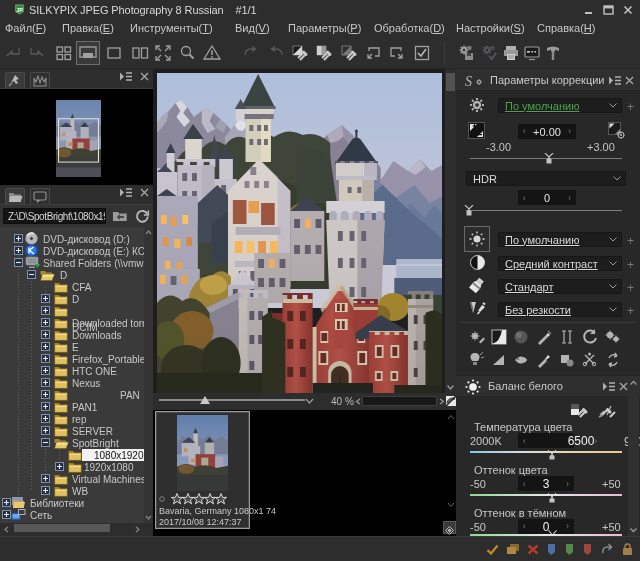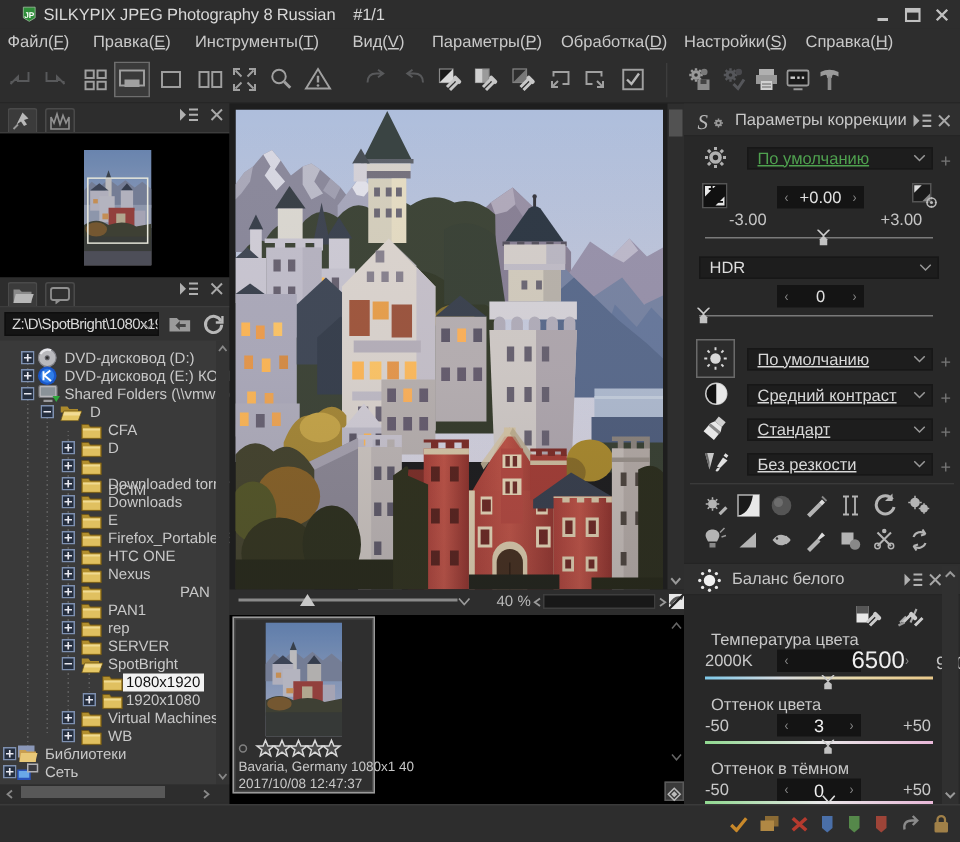--- a/index.html
+++ b/index.html
@@ -459,21 +459,21 @@
           <path d="M0.5 2 h4.5 l1.2 1.6 H12 V6 H0.5 Z" fill="#ac8a2c"></path>
           <path d="M2.5 5 H14.5 L12.2 11.5 H0.5 Z" fill="#e5c765" stroke="#6e5516" stroke-width="0.5"></path>
           <path d="M2.8 5.8 H13.8 L13 8 H2.2 Z" fill="#f2dc95"></path>
         </svg>
         <div class="trow" style="left:72px;top:210px;">SpotBright</div>
         <svg style="position:absolute;left:68px;top:222px" width="14" height="12" viewBox="0 0 14 12">
           <path d="M0.5 2 h4.5 l1.2 1.6 H13.5 V11.5 H0.5 Z" fill="#b28f2e" stroke="#6e5516" stroke-width="0.6"></path>
           <path d="M1.3 4.6 H12.7 V10.8 H1.3 Z" fill="#e0c060"></path>
           <path d="M1.3 4.6 H12.7 V6 H1.3 Z" fill="#f0da90"></path>
         </svg>
-        <div class="trow" style="left:84px;top:222px;background:#f2f2f2;color:#111;padding:0 2px;margin-left:-2px;">1080x1920</div>
+        <div class="trow" style="left:84px;top:222px;background:#f2f2f2;color:#111;padding:0 12px;margin-left:-2px;">1080x1920</div>
         <svg style="position:absolute;left:55px;top:235px" width="9" height="9" viewBox="0 0 9 9">
           <rect x="0.5" y="0.5" width="8" height="8" fill="#252e3e" stroke="#7e90b0" stroke-width="1"></rect>
           <path d="M2 4.5 H7 M4.5 2 V7" stroke="#e8e8f0" stroke-width="1.1"></path>
         </svg>
         <svg style="position:absolute;left:68px;top:234px" width="14" height="12" viewBox="0 0 14 12">
           <path d="M0.5 2 h4.5 l1.2 1.6 H13.5 V11.5 H0.5 Z" fill="#b28f2e" stroke="#6e5516" stroke-width="0.6"></path>
           <path d="M1.3 4.6 H12.7 V10.8 H1.3 Z" fill="#e0c060"></path>
           <path d="M1.3 4.6 H12.7 V6 H1.3 Z" fill="#f0da90"></path>
         </svg>
         <div class="trow" style="left:84px;top:234px;">1920x1080</div>
@@ -857,21 +857,21 @@
             <rect x="0" y="0" width="44" height="66" fill="#2a3450" opacity="0.22"></rect>
         </svg>
         <svg style="position:absolute;left:2px;top:80px" width="92" height="13" viewBox="0 0 92 13">
             <circle cx="4" cy="7" r="2.3" fill="none" stroke="#808080" stroke-width="1"></circle>
             <path d="M0 -5.5 L1.6 -1.6 L5.6 -1.6 L2.4 0.9 L3.5 4.9 L0 2.4 L-3.5 4.9 L-2.4 0.9 L-5.6 -1.6 L-1.6 -1.6 Z" transform="translate(19,7)" fill="#4a4a4a" stroke="#d8d8d8" stroke-width="1"></path>
             <path d="M0 -5.5 L1.6 -1.6 L5.6 -1.6 L2.4 0.9 L3.5 4.9 L0 2.4 L-3.5 4.9 L-2.4 0.9 L-5.6 -1.6 L-1.6 -1.6 Z" transform="translate(30,7)" fill="#4a4a4a" stroke="#d8d8d8" stroke-width="1"></path>
             <path d="M0 -5.5 L1.6 -1.6 L5.6 -1.6 L2.4 0.9 L3.5 4.9 L0 2.4 L-3.5 4.9 L-2.4 0.9 L-5.6 -1.6 L-1.6 -1.6 Z" transform="translate(41,7)" fill="#4a4a4a" stroke="#d8d8d8" stroke-width="1"></path>
             <path d="M0 -5.5 L1.6 -1.6 L5.6 -1.6 L2.4 0.9 L3.5 4.9 L0 2.4 L-3.5 4.9 L-2.4 0.9 L-5.6 -1.6 L-1.6 -1.6 Z" transform="translate(52,7)" fill="#4a4a4a" stroke="#d8d8d8" stroke-width="1"></path>
             <path d="M0 -5.5 L1.6 -1.6 L5.6 -1.6 L2.4 0.9 L3.5 4.9 L0 2.4 L-3.5 4.9 L-2.4 0.9 L-5.6 -1.6 L-1.6 -1.6 Z" transform="translate(63,7)" fill="#4a4a4a" stroke="#d8d8d8" stroke-width="1"></path>
           </svg>
-        <div style="position:absolute;left:3px;top:94px;font-size:9px;color:#c8c8c8;white-space:nowrap;">Bavaria, Germany 1080x1 40</div>
+        <div style="position:absolute;left:3px;top:94px;font-size:9px;color:#c8c8c8;white-space:nowrap;">Bavaria, Germany 1080x1 74</div>
         <div style="position:absolute;left:3px;top:105px;font-size:9px;color:#c8c8c8;">2017/10/08 12:47:37</div>
       </div>
       <svg style="position:absolute;right:1px;top:4px" width="8" height="6" viewBox="0 0 8 6">
           <path d="M1 5 L4 1.5 L7 5" stroke="#666" fill="none"></path>
         </svg>
       <svg style="position:absolute;right:1px;bottom:28px" width="8" height="6" viewBox="0 0 8 6">
           <path d="M1 1 L4 4.5 L7 1" stroke="#666" fill="none"></path>
         </svg>
       <div style="position:absolute;right:0px;bottom:2px;width:13px;height:13px;background:#3a3a3a;border:1px solid #5a5a5a;"><svg width="11" height="11" viewBox="0 0 11 11">
             <path d="M5.5 1.5 L9.5 5.5 L5.5 9.5 L1.5 5.5 Z" fill="none" stroke="#bbb"></path>
@@ -1114,21 +1114,21 @@
       <svg style="position:absolute;left:141px;top:333px" width="20" height="18" viewBox="0 0 20 18">
         <path d="M3 13 l4 -4 M10 13 l4 -9" stroke="#aaa" stroke-width="1.4"></path>
         <path d="M5 13 l6 -6 M13 15 l5 -5" stroke="#ccc" stroke-width="2"></path>
         <path d="M10.5 7.5 L13 10" stroke="#ccc" stroke-width="3" stroke-linecap="round"></path>
         <path d="M2 15 l4 -2" stroke="#999" stroke-width="1.6"></path>
       </svg>
       <div style="position:absolute;left:18px;top:352px;font-size:11px;color:#c8c8c8;">Температура цвета</div>
       <div style="position:absolute;left:14px;top:366px;font-size:11px;color:#c8c8c8;">2000K</div>
       <div class="stepper" style="position:absolute;left:62px;top:364px;width:56px;">
         <span style="color:#888;margin-left:5px;font-size:8px;transform:scaleY(1.2);">‹</span>
-        <span style="font-size:16px;color:#f0f0f0;margin-left:42px;">6500</span>
+        <span style="font-size:12px;color:#f0f0f0;margin-left:42px;">6500</span>
         <span style="color:#888;margin-right:5px;font-size:8px;transform:scaleY(1.2);">›</span>
       </div>
       <div style="position:absolute;left:128px;top:366px;font-size:12px;color:#c8c8c8;margin-left:40px;">90000K</div>
       <div style="position:absolute;left:14px;top:382px;width:152px;height:2px;background:linear-gradient(to right,#7ec8e8,#d8dce0,#e8d8a8,#e8c88a);"></div>
       <svg style="position:absolute;left:91px;top:381px" width="10" height="10" viewBox="0 0 10 10">
         <path d="M1 0 L5 4 L9 0" fill="none" stroke="#ccc" stroke-width="1"></path>
         <path d="M5 4 L2.5 6 V9.5 H7.5 V6 Z" fill="#c2c2c2"></path>
       </svg>
       <div style="position:absolute;left:18px;top:395px;font-size:11px;color:#c8c8c8;">Оттенок цвета</div>
       <div style="position:absolute;left:14px;top:409px;font-size:11px;color:#c8c8c8;">-50</div>

